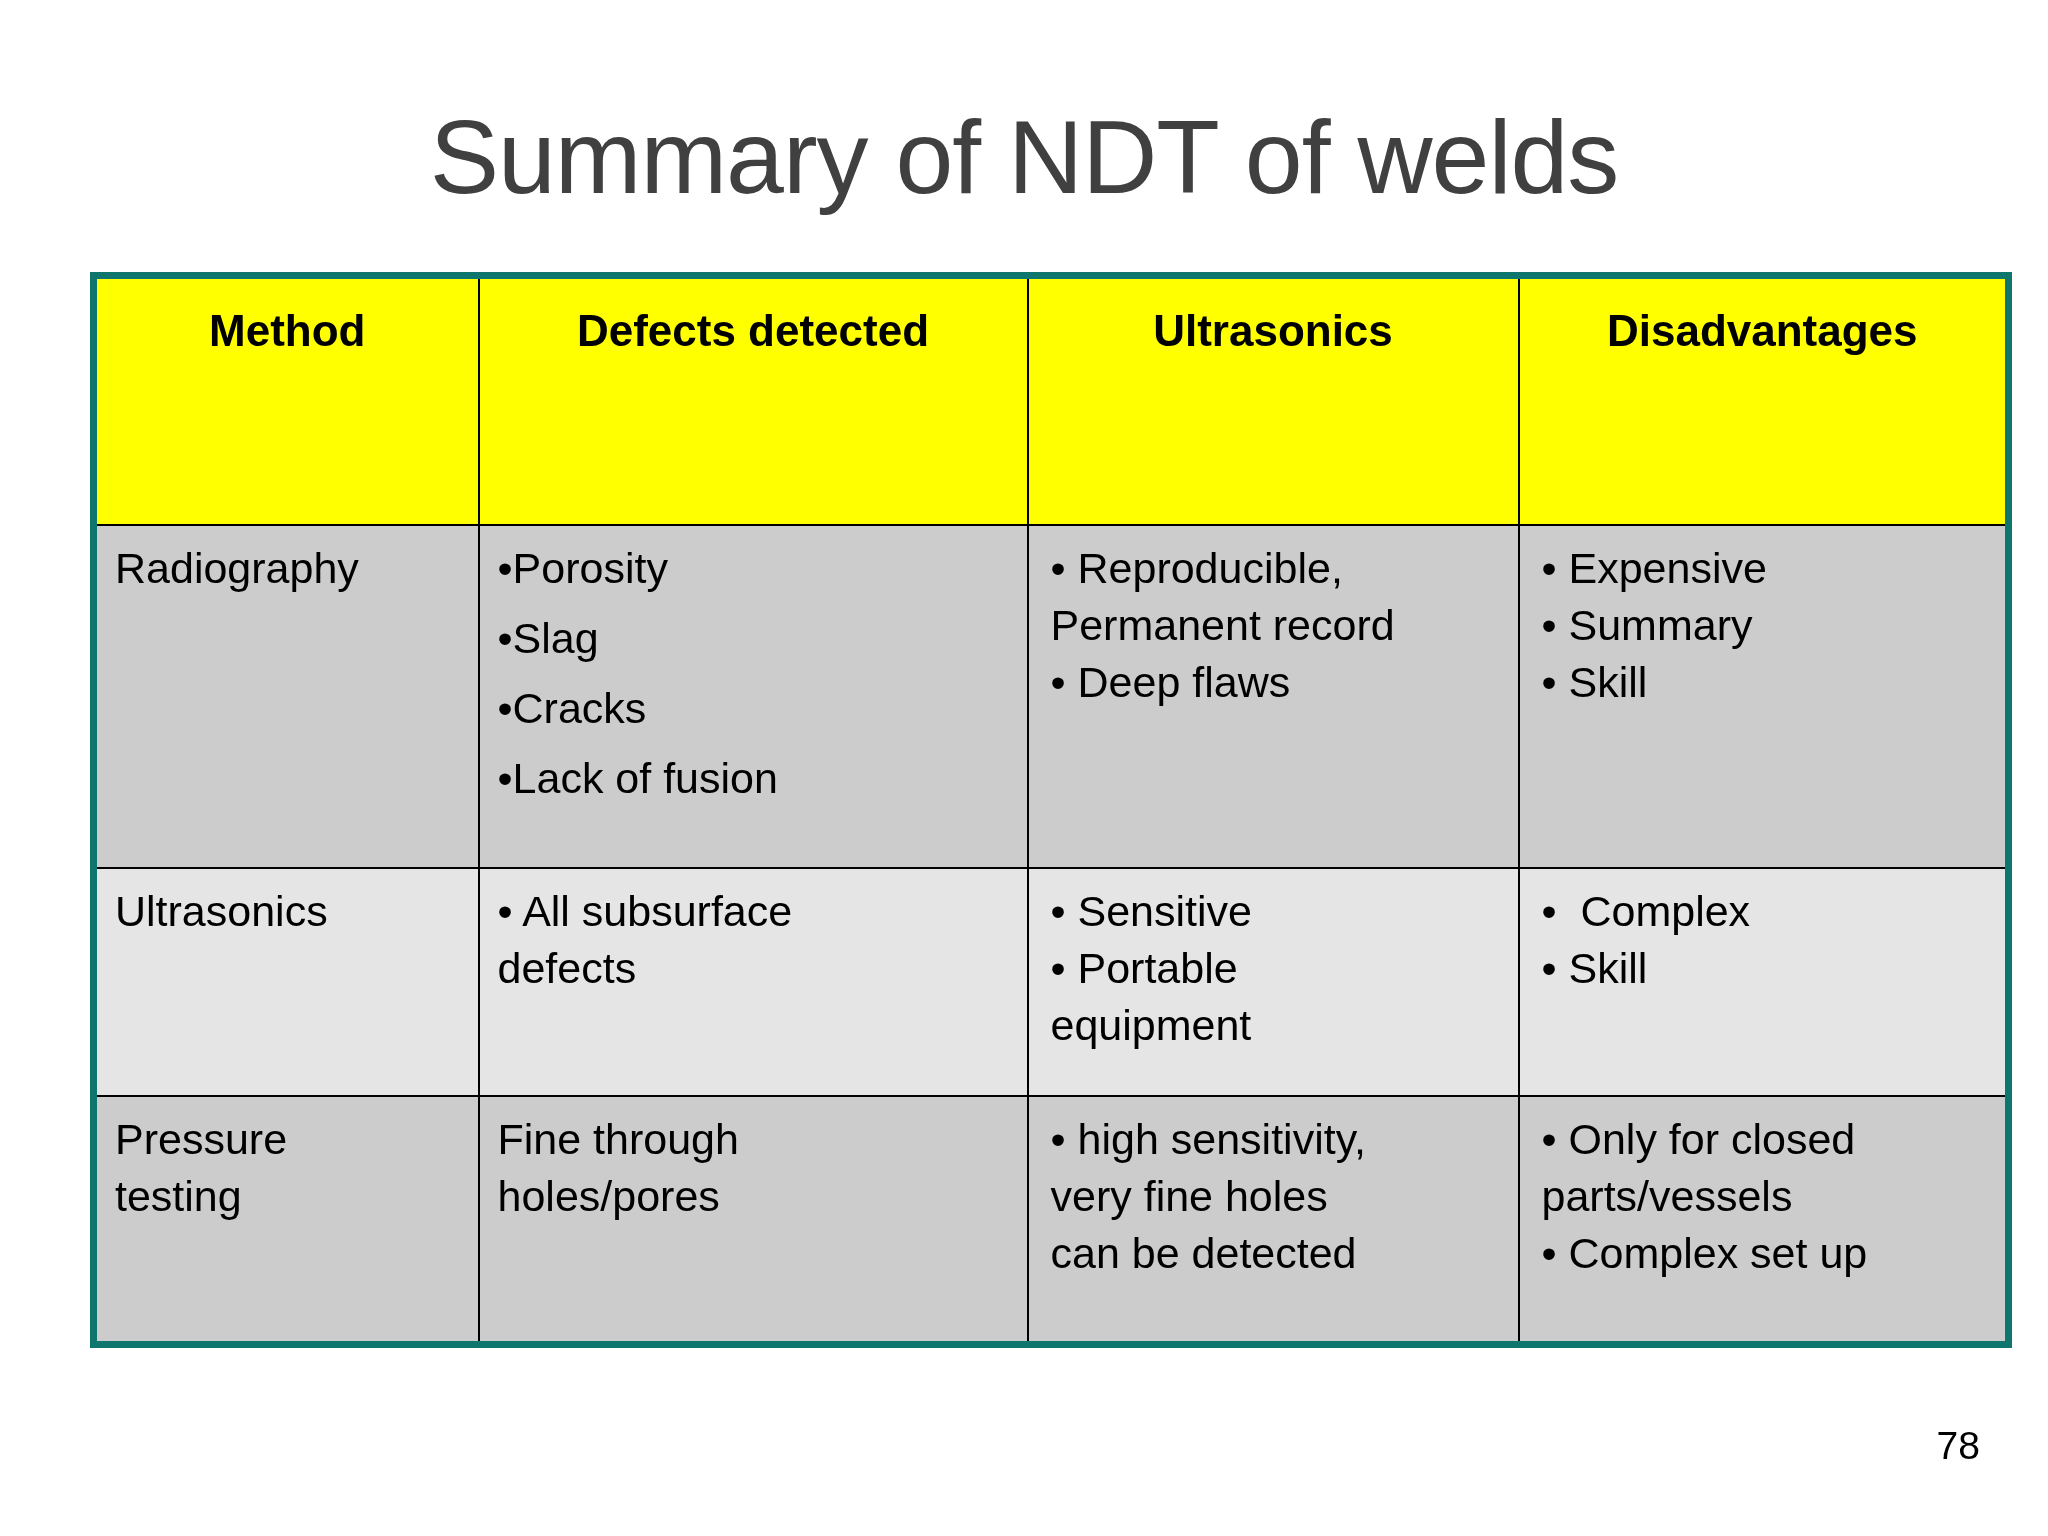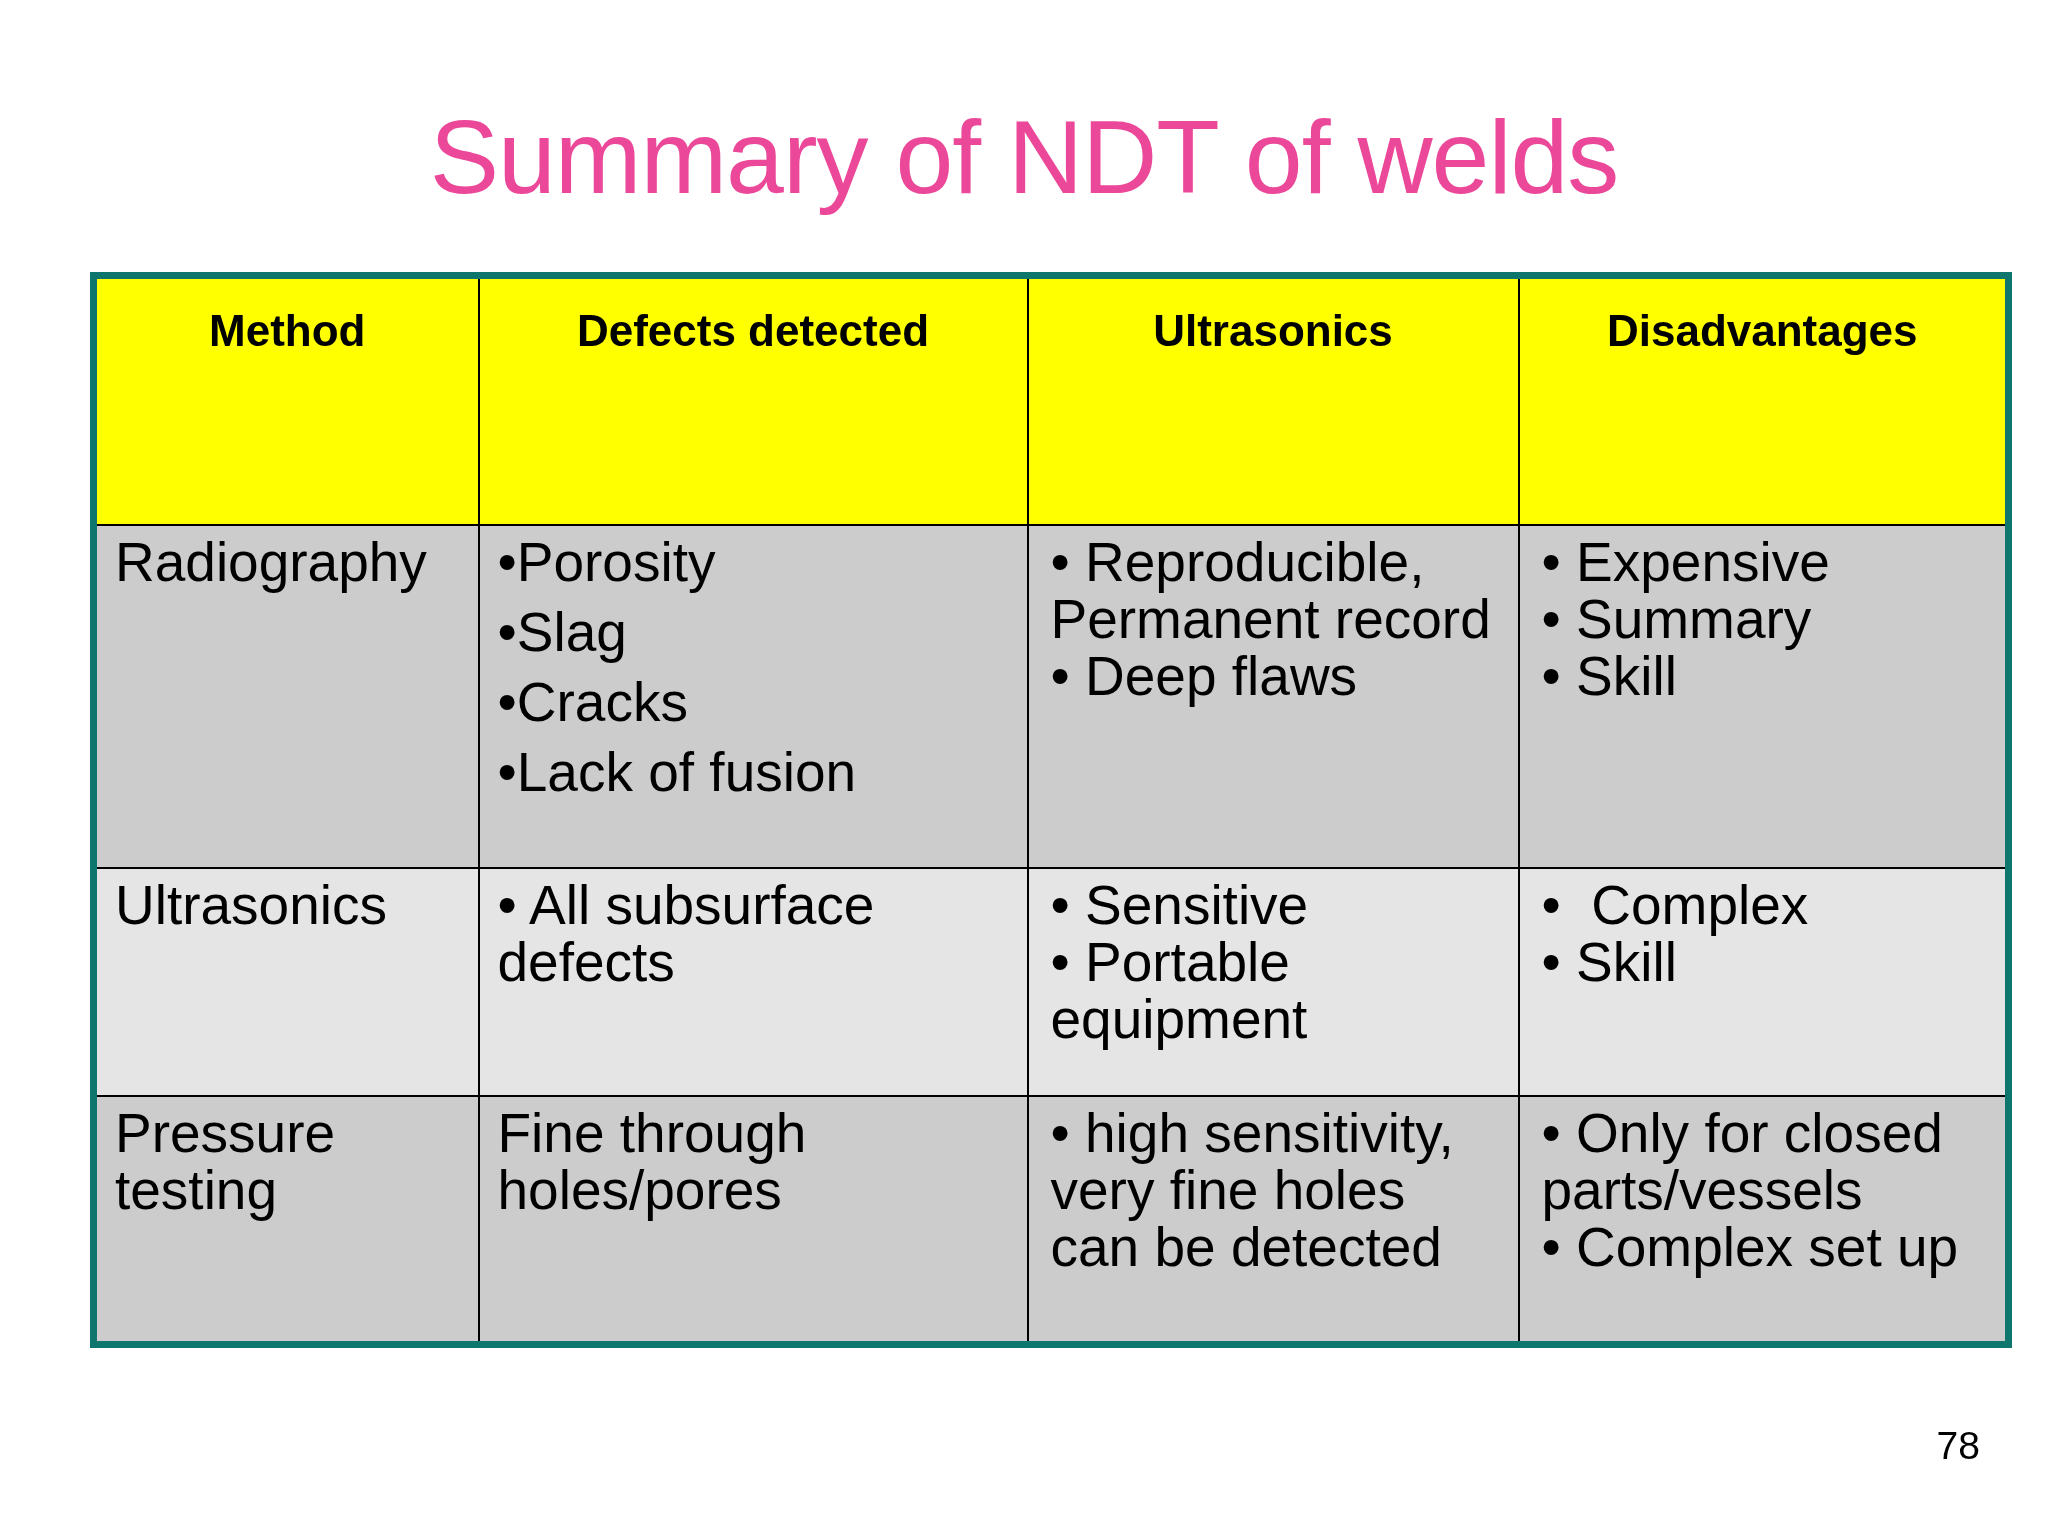--- a/index.html
+++ b/index.html
@@ -20,21 +20,21 @@
     background: #ffffff;
   }
   .slide-title {
     position: absolute;
     left: 0;
     top: 86px;
     width: 2048px;
     text-align: center;
     font-size: 104px;
     line-height: 110px;
-    color: #ec4899;
+    color: #404040;
     font-weight: normal;
     letter-spacing: -1px;
     white-space: nowrap;
     margin-top: 16px;
   }
   .ndt-table {
     position: absolute;
     left: 90px;
     top: 272px;
     width: 1915px;
@@ -72,22 +72,22 @@
   }
 
   tbody tr.row-gray > td { background: #CCCCCC; }
   tbody tr.row-white > td { background: #e5e5e5; }
 
   tr.r-radiography > td { height: 343px; }
   tr.r-ultrasonics > td { height: 228px; }
   tr.r-pressure > td    { height: 249px; }
 
   .cell-inner {
-    padding: 8px 10px 6px 18px;
-    font-size: 55px;
+    padding: 14px 10px 6px 18px;
+    font-size: 43px;
     line-height: 57px;
     color: #000000;
   }
   .cell-inner.pad-left-lg { padding-left: 22px; }
   .line {
     display: block;
     white-space: pre-wrap;
   }
   .line.spaced { margin-bottom: 13px; }
 

